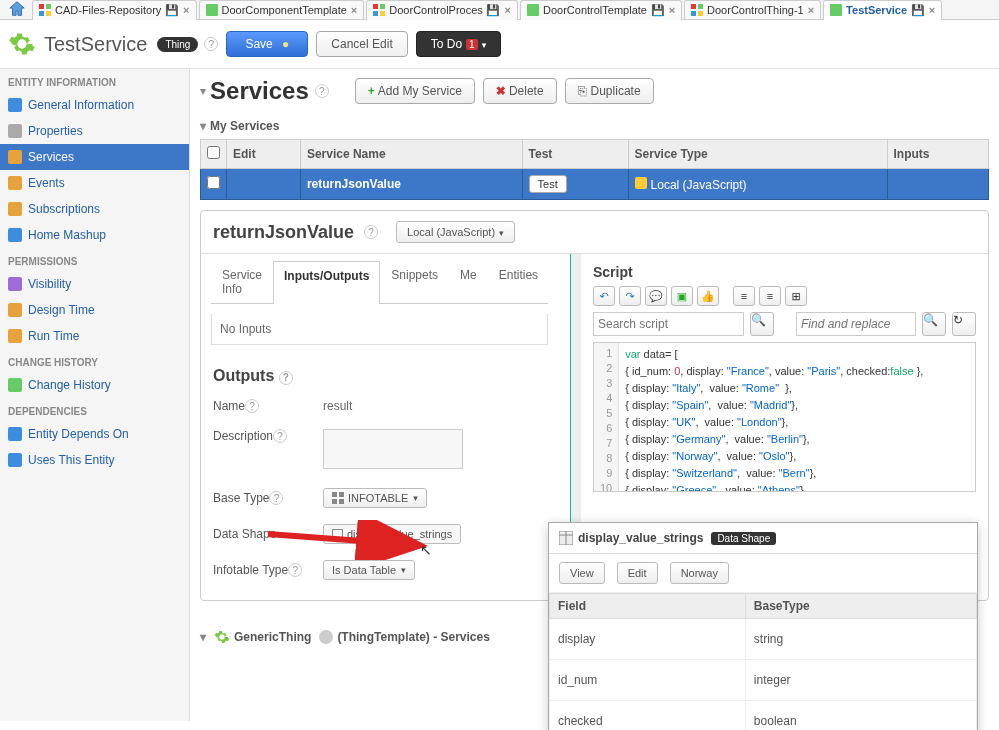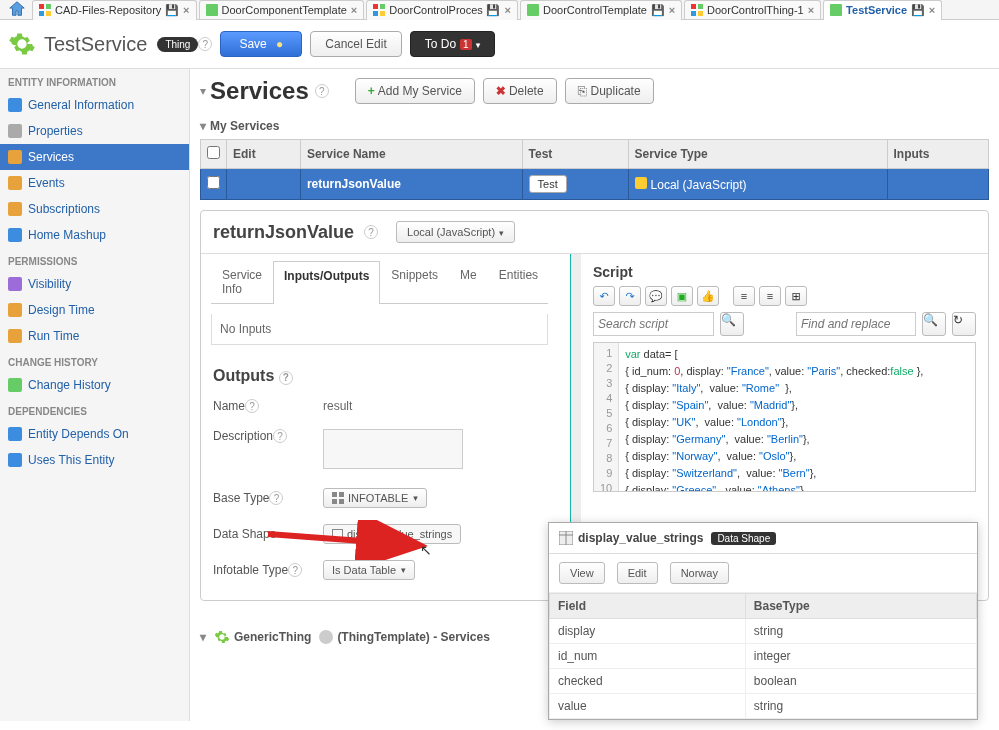--- a/index.html
+++ b/index.html
@@ -11,21 +11,21 @@
 .tab { display: flex; align-items: center; border: 1px solid #ccc; border-bottom: none; background: #f9f9f9; padding: 3px 6px; margin-right: 2px; font-size: 11px; border-radius: 3px 3px 0 0; cursor: pointer; white-space: nowrap; }
 .tab.active { background: #fff; font-weight: bold; color: #2260a8; }
 .tab .ticon { width: 12px; height: 12px; margin-right: 4px; display: inline-block; }
 .tab .save-tab { margin-left: 4px; color: #7a9; }
 .tab .close-tab { margin-left: 4px; color: #888; font-weight: bold; }
 
 
 .header { display: flex; align-items: center; padding: 10px 8px; border-bottom: 1px solid #ddd; }
 .gear-icon { width: 28px; height: 28px; margin-right: 8px; }
 .entity-name { font-size: 20px; color: #555; margin-right: 10px; }
-.pill { background: #333; color: #fff; border-radius: 9px; padding: 2px 8px; font-size: 10px; }
+.pill { background: #333; color: #fff; border-radius: 9px; padding: 2px 8px; font-size: 10px; margin-right: 6px; }
 .help-q { color: #999; border: 1px solid #ccc; border-radius: 8px; width: 14px; height: 14px; display: inline-flex; align-items: center; justify-content: center; font-size: 10px; margin-right: 8px; }
 .btn { border: 1px solid #aaa; background: linear-gradient(#fff,#eee); border-radius: 4px; padding: 5px 14px; font-size: 12px; cursor: pointer; color: #555; margin-right: 8px; }
 .btn-save { background: linear-gradient(#5b9bff,#2f6fd6); color: #fff; border-color: #2a64c0; padding: 5px 18px; }
 .btn-todo { background: #333; color: #fff; border-color: #222; }
 .btn-todo .badge { background: #c33; color: #fff; border-radius: 2px; padding: 0 3px; margin-left: 4px; font-size: 10px; }
 
 
 .main { display: flex; height: calc(100% - 78px); }
 .sidebar { width: 190px; background: #f5f5f5; border-right: 1px solid #ddd; font-size: 12px; overflow-y: auto; }
 .sidebar .section-title { color: #888; font-size: 10px; font-weight: bold; padding: 8px 8px 4px; }
@@ -77,21 +77,21 @@
 .form-row .field input, .form-row .field textarea { width: 140px; border: 1px solid #ccc; padding: 3px; font-size: 12px; background: #f7f7f7; }
 .form-row .field textarea { height: 40px; resize: none; }
 .form-row .val-text { color: #666; font-size: 12px; }
 
 
 .script-title { font-size: 14px; font-weight: bold; color: #444; margin-bottom: 6px; }
 .script-toolbar { display: flex; gap: 4px; margin-bottom: 6px; flex-wrap: wrap; align-items: center; }
 .tb-btn { width: 22px; height: 20px; border: 1px solid #bbb; background: linear-gradient(#fff,#eee); border-radius: 3px; display: inline-flex; align-items: center; justify-content: center; font-size: 11px; cursor: pointer; }
 .search-wrap { display: flex; gap: 6px; margin-bottom: 6px; }
 .search-wrap input { border: 1px solid #ccc; padding: 4px; font-size: 12px; color: #888; }
-.search-wrap .sb1 { width: 121px; font-style: italic; }
+.search-wrap .sb1 { width: 151px; }
 .search-wrap .sb2 { width: 120px; font-style: italic; }
 .search-go { width: 24px; border: 1px solid #bbb; background: linear-gradient(#fff,#eee); border-radius: 3px; cursor: pointer;}
 
 .code-box { border: 1px solid #ccc; font-family: Consolas, monospace; font-size: 11px; color: #333; display: flex; height: 150px; overflow: auto; }
 .gutter { background: #f5f5f5; border-right: 1px solid #ddd; padding: 3px 6px; color: #999; text-align: right; line-height: 15px; }
 .code-lines { padding: 3px 6px; line-height: 17px; white-space: pre; }
 .kw { color: #1a6; }
 .num { color: #b35; }
 .str { color: #06c; }
 
@@ -100,21 +100,21 @@
 
 
 .popup { position: absolute; left: 548px; top: 522px; width: 430px; background: #fff; border: 1px solid #aaa; box-shadow: 0 2px 10px rgba(0,0,0,.2); font-size: 12px; z-index: 50; }
 .popup-head { display: flex; align-items: center; padding: 8px 10px; border-bottom: 1px solid #ddd; }
 .popup-head .picon { width: 14px; height: 14px; margin-right: 5px; }
 .popup-head .pname { font-weight: bold; color: #444; }
 .popup-head .pbadge { background: #333; color: #fff; border-radius: 3px; padding: 1px 6px; font-size: 10px; margin-left: 8px; }
 .popup-btns { display: flex; gap: 12px; padding: 8px 10px; border-bottom: 1px solid #eee; }
 .popup-table { width: 100%; border-collapse: collapse; }
 .popup-table th { background: #eee; border: 1px solid #ddd; padding: 5px 8px; text-align: left; color: #555; font-weight: bold; font-size: 12px;}
-.popup-table td { border: 1px solid #eee; padding: 5px 8px; color: #555; margin-left: 20px; }
+.popup-table td { border: 1px solid #eee; padding: 13px 8px; color: #555; margin-left: 20px; }
 
 
 .ic-blue { background: #3c8de0; }
 .ic-green { background: #6c6; }
 .ic-orange { background: #e7a23c; }
 .ic-grey { background: #aaa; }
 .ic-purple { background: #9c6cd9; }
 .tab-icon-sq { width: 10px; height:10px; display:inline-block; border-radius:1px;}
 .multi-sq { position: relative; width:12px; height:12px;}
 .multi-sq span{position:absolute; width:5px;height:5px;}

